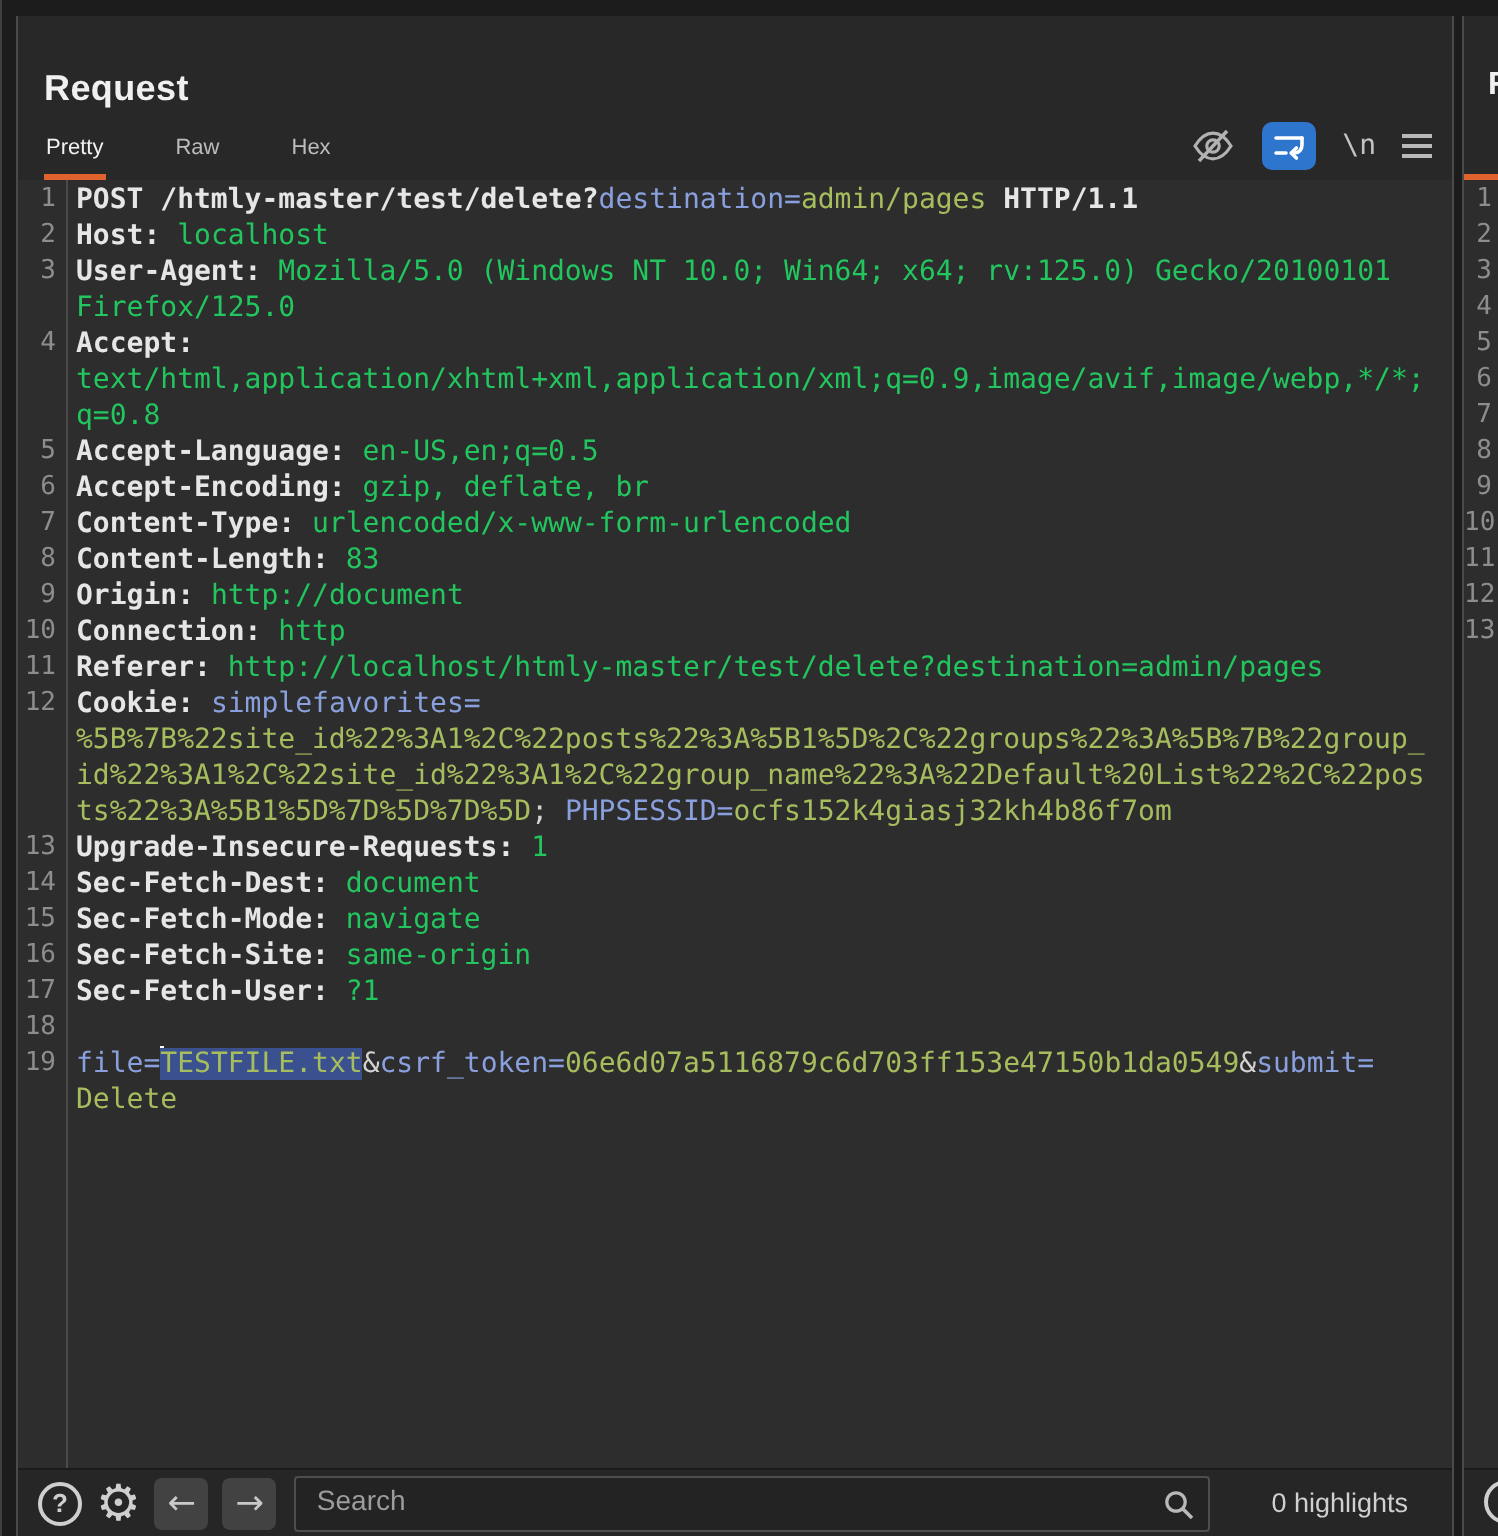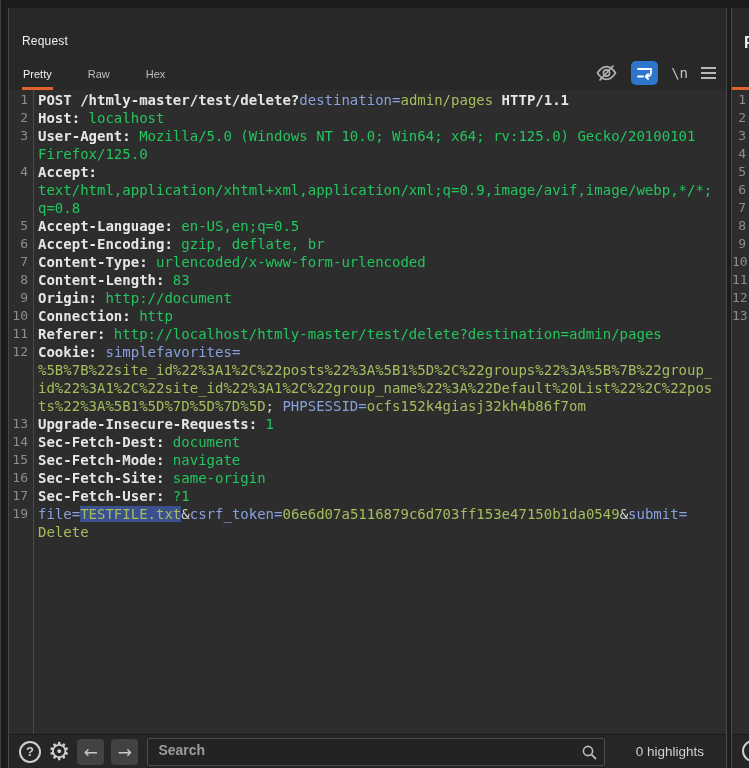--- a/index.html
+++ b/index.html
@@ -8,21 +8,21 @@
   body::before { content:''; position:absolute; left:0; top:0; bottom:0; width:1px; background:#3f3f3f; }
 
   
   .request-panel {
     position:absolute; left:8px; top:8px; bottom:0; width:719px;
     background:#282828; border-left:1px solid #4a4a4a; border-right:1px solid #4a4a4a;
   }
   .panel-header { position:relative; height:82px; background:#282828; }
   .panel-title {
     position:absolute; left:13px; top:26px;
-    font-size:12px; font-weight:normal; color:#f0f0f0; letter-spacing:0.2px;
+    font-size:18px; font-weight:bold; color:#f0f0f0; letter-spacing:0.2px;
   }
   .tabs { position:absolute; left:13px; bottom:0; display:flex; }
   .tab {
     margin-right:34px; padding:0 1px 7px 1px; font-size:11px; color:#bdbdbd;
     border-bottom:3px solid transparent; cursor:default;
   }
   .tab.selected { color:#f2f2f2; border-bottom-color:#e0622d; }
   .hdr-icons { position:absolute; right:10px; bottom:5px; display:flex; align-items:center; gap:13px; }
   .icon-btn { display:flex; align-items:center; justify-content:center; height:24px; }
   .wrap-btn { width:27px; height:24px; background:#2e75cd; border-radius:5px; }
@@ -70,21 +70,21 @@
   .gear-icon { font-family:"DejaVu Sans", sans-serif; font-size:25px; color:#cfcfcf; line-height:22px; margin-left:7px; flex:0 0 auto; }
   .nav-btn {
     width:27px; height:26px; margin-left:7px; background:#424242; border-radius:4px;
     color:#c9c9c9; font-family:"DejaVu Sans", sans-serif; font-size:17px;
     display:flex; align-items:center; justify-content:center; flex:0 0 auto;
   }
   .search-wrap { position:relative; width:458px; margin-left:9px; flex:0 0 auto; }
   .search-input {
     width:100%; height:28px; background:#232323; border:1px solid #4d4d4d; border-radius:2px;
     color:#dddddd; font-family:"Liberation Sans", sans-serif; font-size:14px;
-    padding:0 30px 4px 10px; outline:none;font-weight:bold;
+    padding:0 30px 4px 10px; outline:none;
   }
   .search-input::placeholder { color:#9c9c9c; }
   .search-glass { position:absolute; right:7px; top:6px; }
   .highlights { margin-left:auto; margin-right:14px; color:#d0d0d0; font-size:13.5px; }
 
   
   .response-sliver {
     position:absolute; left:731px; top:8px; bottom:0; width:18px;
     background:#282828; border-left:1px solid #4a4a4a; overflow:hidden;
   }
@@ -202,20 +202,24 @@
           <div class="gutter">15</div>
           <div class="line-content"><span class="seg b">Sec-Fetch-Mode:</span><wbr><span class="seg v"> navigate</span></div>
         </div>
         <div class="editor-line">
           <div class="gutter">16</div>
           <div class="line-content"><span class="seg b">Sec-Fetch-Site:</span><wbr><span class="seg v"> same-origin</span></div>
         </div>
         <div class="editor-line">
           <div class="gutter">17</div>
           <div class="line-content"><span class="seg b">Sec-Fetch-User:</span><wbr><span class="seg v"> ?1</span></div>
+        </div>
+        <div class="editor-line">
+          <div class="gutter">18</div>
+          <div class="line-content"></div>
         </div>
         <div class="editor-line">
           <div class="gutter">19</div>
           <div class="line-content"><span class="seg pn">file=</span><wbr><span class="caret"></span><span class="seg pv sel">TESTFILE.txt</span><wbr><span class="seg sep">&amp;</span><wbr><span class="seg pn">csrf_token=</span><wbr><span class="seg pv">06e6d07a5116879c6d703ff153e47150b1da0549</span><wbr><span class="seg sep">&amp;</span><wbr><span class="seg pn">submit=</span><wbr><span class="seg pv">Delete</span></div>
         </div>
       </div>
   </div>
 
   <div class="statusbar">
     <div class="help-icon">?</div>

